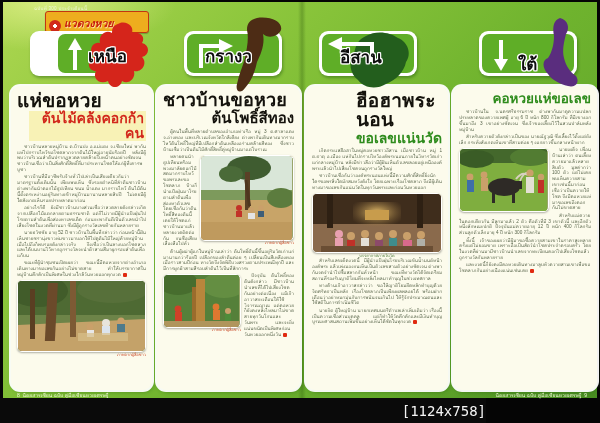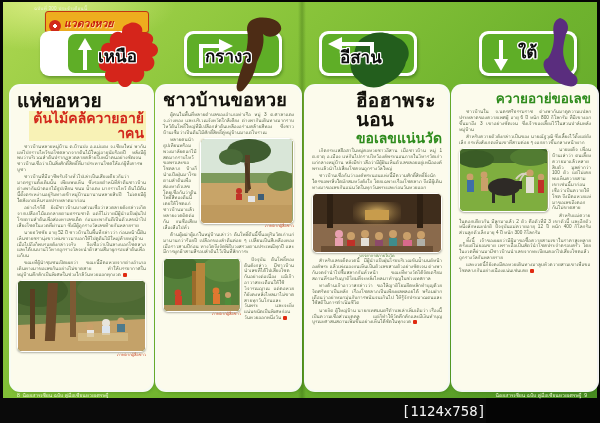--- a/index.html
+++ b/index.html
@@ -63,23 +63,23 @@
   .float-l4{float:left;width:90px;margin:1px 3px 1px 0;}
 
   
   .badge{position:absolute;top:29px;width:98px;height:45px;background:#fff;border-radius:9px;padding:3px;
     box-shadow:1px 2px 3px rgba(10,60,0,.35);}
   .badge-inner{position:relative;width:100%;height:100%;background:#5fae27;border-radius:7px;}
   .badge .map{position:absolute;pointer-events:none;}
   .region{position:absolute;z-index:3;font-weight:800;font-size:17px;color:#0d0d0d;white-space:nowrap;
     text-shadow:1px 0 #fff,-1px 0 #fff,0 1px #fff,0 -1px #fff,1px 1px #fff,-1px -1px #fff,1px -1px #fff,-1px 1px #fff;}
   .arrow{position:absolute;z-index:2;}
-  .b1{left:37px;padding-left:28px;} .b2{left:181px;} .b3{left:316px;} .b4{left:476px;}
+  .b1{left:27px;padding-left:28px;} .b2{left:181px;} .b3{left:316px;} .b4{left:476px;}
   .b1 .region{left:30px;top:8px;} .b2 .region{left:18px;top:8px;}
-  .b3 .region{left:18px;top:9px;} .b4 .region{left:36px;top:4px;}
+  .b3 .region{left:18px;top:9px;} .b4 .region{left:36px;top:16px;}
 
   
   .pfoot{position:absolute;top:389px;font-size:5px;color:#eef8d6;white-space:nowrap;}
   .pfoot-l{left:14px;} .pfoot-r{right:10px;text-align:right;}
 
   
   .bottombar{position:absolute;left:0;top:398px;width:486px;height:25px;background:#0a0a0a;
     display:flex;align-items:center;justify-content:flex-end;padding-right:0;}
   .bottombar span{color:#f4f4f4;font-size:14px;font-family:"DejaVu Sans Mono",monospace;letter-spacing:0;}
 </style>
@@ -92,21 +92,21 @@
 
     <div class="tagline">ฉบับที่ 300 ประจำเดือนนี้</div>
     <div class="logo">
       <div class="logo-mark"></div>
       <div class="logo-text">แวดวงหวย</div>
     </div>
     <div class="logo-under"></div>
 
     <div class="card card1">
       <div class="headline">แห่ขอหวย</div>
-      <div class="subhead sub1">ต้นไม้คล้ควายอาย้าคน</div>
+      <div class="subhead sub1">ต้นไม้คล้งคอกก้าคน</div>
       <div class="body">
         <p>ชาวบ้านหลายหมู่บ้าน ต.บ้านปง อ.แม่แตง จ.เชียงใหม่ พากันแห่ไปกราบไหว้ขอโชคลาภจากต้นไม้ใหญ่อายุนับร้อยปี หลังมีผู้พบว่าบริเวณลำต้นปรากฏลวดลายคล้ายใบหน้าคนอย่างชัดเจน ชาวบ้านเชื่อว่าเป็นสิ่งศักดิ์สิทธิ์ที่มาประทานโชคให้แก่ผู้ที่เคารพบูชา</p>
         <p>ชาวบ้านที่มีอาชีพรับจ้างทั่วไปเล่าเป็นเสียงเดียวกันว่า มาตรฐานดั้งเดิมนั้น เพียงพบเห็น ซึ่งรอยตำหนิที่ลำต้นชาวบ้านต่างพากันนำดอกไม้ธูปเทียน ขนม น้ำแดง มากราบไหว้ ต้นไม้ต้นนี้ตั้งตระหง่านอยู่ริมทางเข้าหมู่บ้านมานานหลายสิบปี ไม่เคยมีผู้ใดสังเกตเห็นรอยประหลาดมาก่อน</p>
         <p>อย่างไรก็ดี ยังมีชาวบ้านบางส่วนเชื่อว่าลวดลายดังกล่าวเกิดจากเปลือกไม้แตกลายตามธรรมชาติ แต่ก็ไม่วายมีผู้นำแป้งฝุ่นไปโรยตามลำต้นเพื่อส่องหาเลขเด็ด ก่อนจะพากันตีเป็นตัวเลขนำไปเสี่ยงโชคในงวดที่ผ่านมา ซึ่งมีผู้ถูกรางวัลเลขท้ายกันหลายราย</p>
         <p>นายธวัชชัย อายุ 52 ปี ชาวบ้านในพื้นที่กล่าวว่า ก่อนหน้านี้ฝันเห็นชายชรานุ่งขาวห่มขาวมาบอกให้ไปดูต้นไม้ใหญ่ท้ายหมู่บ้าน เมื่อไปถึงก็พบรอยดังกล่าวจริง จึงเชื่อว่าเป็นลางบอกโชคลาภ และได้บนบานไว้หากถูกรางวัลจะนำผ้าสามสีมาผูกรอบลำต้นเพื่อแก้บน</p>
         <p><span>ขณะที่ผู้นำชุมชนเปิดเผยว่า ขณะนี้มีคอหวยจากต่างอำเภอเดินทางมาขอเลขกันอย่างไม่ขาดสาย ทำให้บรรยากาศในหมู่บ้านคึกคักเป็นพิเศษในช่วงใกล้วันหวยออกทุกงวด</span><span class="bullet"></span></p>
         <div class="photo ph-full">
           <svg width="127" height="70" viewBox="0 0 127 70" preserveAspectRatio="none">
             <rect width="127" height="70" fill="#6d8448"></rect>
             <rect width="127" height="34" fill="#4e6a33"></rect>
@@ -124,20 +124,21 @@
               <rect x="69" y="49" width="7" height="7" fill="#e8e8e8"></rect>
             <rect x="60" y="52" width="50" height="8" fill="#d8c08a" opacity=".7"></rect>
           </svg>
         </div>
         <div class="caption cap-red">ภาพจากผู้สื่อข่าว</div>
       </div>
     </div>
 
     <div class="card card2">
       <div class="headline">ชาวบ้านขอหวย</div>
+      <div class="subhead sub2">ต้นโพธิ์สีทอง</div>
       <div class="body">
         <p>ผู้คนในพื้นที่หลายตำบลของอำเภอท่าเรือ หมู่ 3 ต.ศาลาแดง จ.อ่างทอง และบริเวณจังหวัดใกล้เคียง ต่างพากันเดินทางมากราบไหว้ต้นโพธิ์ใหญ่ที่มีเปลือกลำต้นเหลืองอร่ามคล้ายสีทอง ซึ่งชาวบ้านเชื่อว่าเป็นต้นไม้ศักดิ์สิทธิ์คู่หมู่บ้านมาแต่โบราณ</p>
         <div class="float-r">
           <div class="photo">
             <svg width="91" height="84" viewBox="0 0 91 84" preserveAspectRatio="none">
               <rect width="91" height="84" fill="#c8a468"></rect>
               <rect width="91" height="38" fill="#d9e6d8"></rect>
               <rect y="34" width="91" height="10" fill="#7d9a5c"></rect>
               <ellipse cx="48" cy="12" rx="22" ry="12" fill="#3f5c30"></ellipse>
               <ellipse cx="30" cy="18" rx="12" ry="8" fill="#4a6a38"></ellipse>
@@ -216,21 +217,21 @@
           </svg>
         </div>
         <div class="caption cap-green">บรรยากาศภายในวัด</div>
         <p>สำหรับเลขเด็ดงวดนี้ มีผู้นำแป้งฝุ่นโรยบริเวณขันน้ำมนต์หน้าองค์พระ แล้วเพ่งมองจนเห็นเป็นตัวเลขสามตัวอย่างชัดเจน ต่างพากันจดจำนำไปซื้อสลากกันทั่วหน้า ขณะที่ทางวัดได้จัดเตรียมสถานที่รองรับญาติโยมที่จะหลั่งไหลมาทำบุญในช่วงเทศกาล</p>
         <p>ทางด้านเจ้าอาวาสกล่าวว่า ขอให้ญาติโยมยึดหลักทำบุญด้วยจิตศรัทธาเป็นหลัก เรื่องโชคลาภเป็นเพียงผลพลอยได้ พร้อมฝากเตือนว่าอย่าหมกมุ่นกับการพนันจนเกินไป ให้รู้จักประมาณตนและใช้สติในการดำเนินชีวิต</p>
         <p><span>นายจิต ผู้ใหญ่บ้าน นายกเทศมนตรีตำบลเล่าเพิ่มเติมว่า เรื่องนี้เป็นความเชื่อส่วนบุคคล แต่ก็ทำให้วัดคึกคักและมีเงินทำบุญบูรณะศาสนสถานเพิ่มขึ้นอย่างเห็นได้ชัดในทุกงวด</span><span class="bullet"></span></p>
       </div>
     </div>
 
     <div class="card card4">
-      <div class="subhead sub4">ควายอาย่ขอเลข</div>
+      <div class="subhead sub4">คอหวยแห่ขอเลข</div>
       <div class="body">
         <p>ชาวบ้านใน จ.นครศรีธรรมราช ต่างพากันมาดูความแปลกประหลาดของควายเพศผู้ อายุ 6 ปี หนัก 800 กิโลกรัม ที่มีเขางอกขึ้นมาถึง 3 เขาอย่างชัดเจน ซึ่งเจ้าของเลี้ยงไว้ในสวนปาล์มหลังหมู่บ้าน</p>
         <p>สำหรับควายตัวดังกล่าวเป็นของ นายณัฐวุฒิ ซึ่งเลี้ยงไว้ตั้งแต่ยังเล็ก กระทั่งสังเกตเห็นเขาที่สามค่อย ๆ งอกยาวขึ้นกลางหน้าผาก</p>
         <div class="float-l4">
           <div class="photo">
             <svg width="87" height="62" viewBox="0 0 87 62" preserveAspectRatio="none">
               <rect width="87" height="62" fill="#7fae3f"></rect>
               <rect width="87" height="14" fill="#44682c"></rect>
               <ellipse cx="16" cy="10" rx="18" ry="9" fill="#3a5c26"></ellipse>
               <ellipse cx="70" cy="8" rx="20" ry="9" fill="#527c32"></ellipse>

